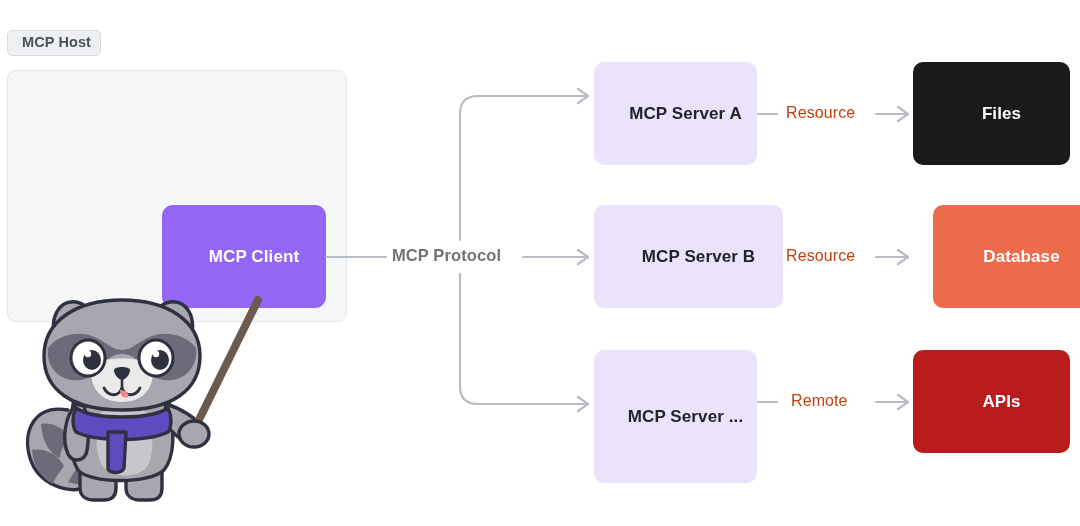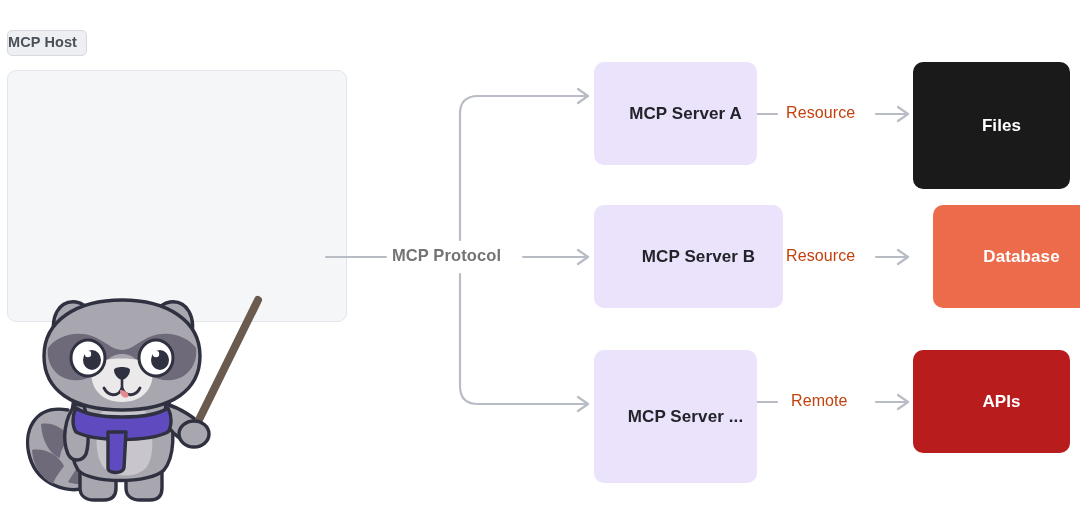--- a/index.html
+++ b/index.html
@@ -14,21 +14,21 @@
     background: #ffffff;
     font-family: "Liberation Sans", sans-serif;
     overflow: hidden;
   }
 
   
   .host-badge {
     position: absolute;
     left: 7px;
     top: 30px;
-    padding: 3px 9px 4px 0;
+    padding: 3px 9px 4px 14px;
     background: #edeff2;
     border: 1px solid #d6dae0;
     border-radius: 5px;
     font-size: 14.5px;
     font-weight: bold;
     color: #4a5159;
     letter-spacing: .1px;
     line-height: 1.15;
     white-space: nowrap;
   }
@@ -115,20 +115,21 @@
 </style>
 </head>
 <body>
 
 <div id="canvas">
 
   <div class="host-badge">MCP Host</div>
 
   <div class="host-box"></div>
 
+  <div class="node node-client" style="left:162px; top:205px; width:164px; height:103px;">MCP Client</div>
 
   <svg class="wires" viewBox="0 0 1080 526" xmlns="http://www.w3.org/2000/svg">
     <g fill="none" stroke="#b8bcc4" stroke-width="2.2" stroke-linecap="round" stroke-linejoin="round">
 
       <path d="M326,257 L386,257"></path>
 
       <path d="M523,257 L585,257"></path>
       <path d="M460,240 L460,114 Q460,96 478,96 L585,96"></path>
       <path d="M460,274 L460,386 Q460,404 478,404 L585,404"></path>
 
@@ -157,21 +158,21 @@
   <div class="node node-server" style="left:594px; top:205px; width:189px; height:103px;">MCP Server B</div>
 
   <div class="node node-server" style="left:594px; top:350px; width:163px; height:133px;">MCP Server ...</div>
 
   <div class="conn-label" style="left:786px; top:104px;">Resource</div>
 
   <div class="conn-label" style="left:786px; top:247px;">Resource</div>
 
   <div class="conn-label" style="left:791px; top:392px;">Remote</div>
 
-  <div class="node node-files" style="left:913px; top:62px; width:157px; height:127px;text-align:center;">Files</div>
+  <div class="node node-files" style="left:913px; top:62px; width:157px; height:103px;text-align:center;">Files</div>
 
   <div class="node node-db" style="left:913px; top:205px; width:157px; height:103px;">Database</div>
 
   <div class="node node-api" style="left:913px; top:350px; width:157px; height:103px;">APIs</div>
 
   <svg class="mascot" viewBox="0 0 268 222" xmlns="http://www.w3.org/2000/svg">
     <g stroke="#2f3140" stroke-width="3.4" stroke-linejoin="round" stroke-linecap="round">
 
       <path d="M60,118 C26,112 14,140 22,166 C30,192 60,204 84,194
                C100,187 104,172 98,160 C92,148 78,146 70,152" fill="#a8a6ae"></path>

